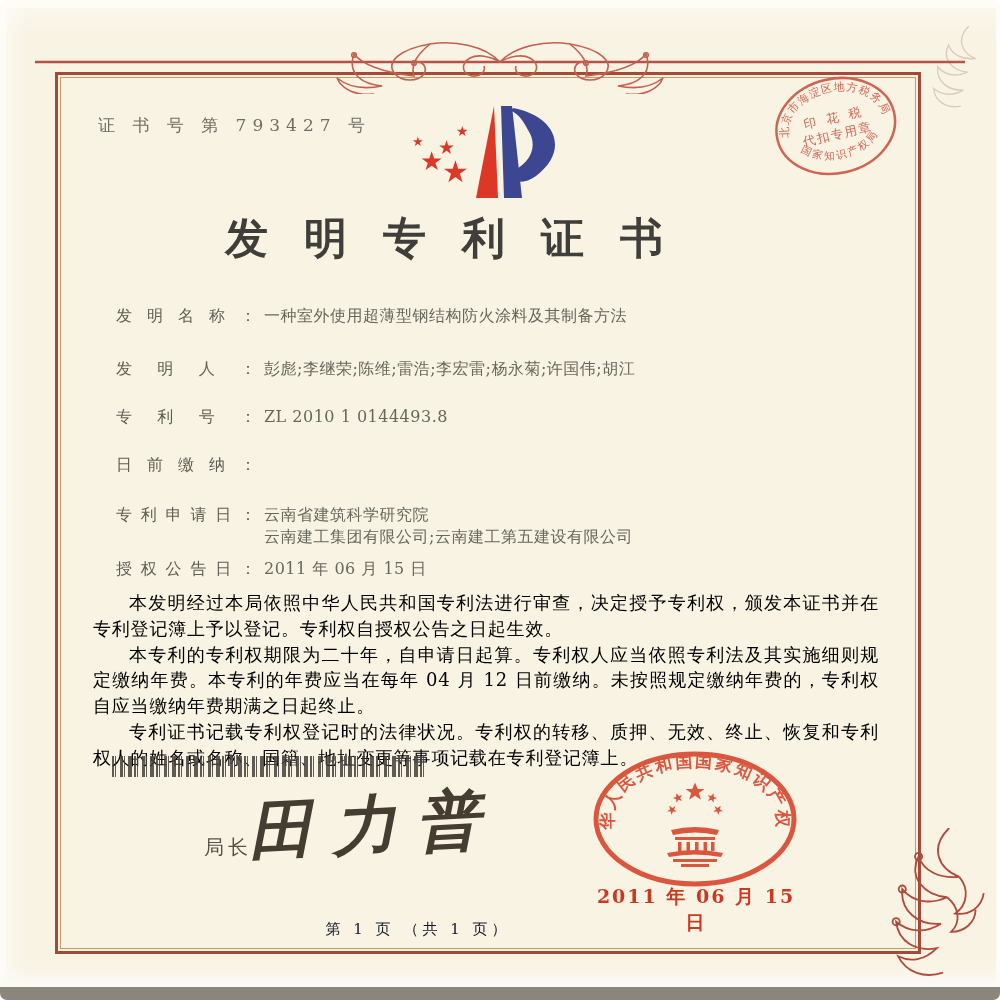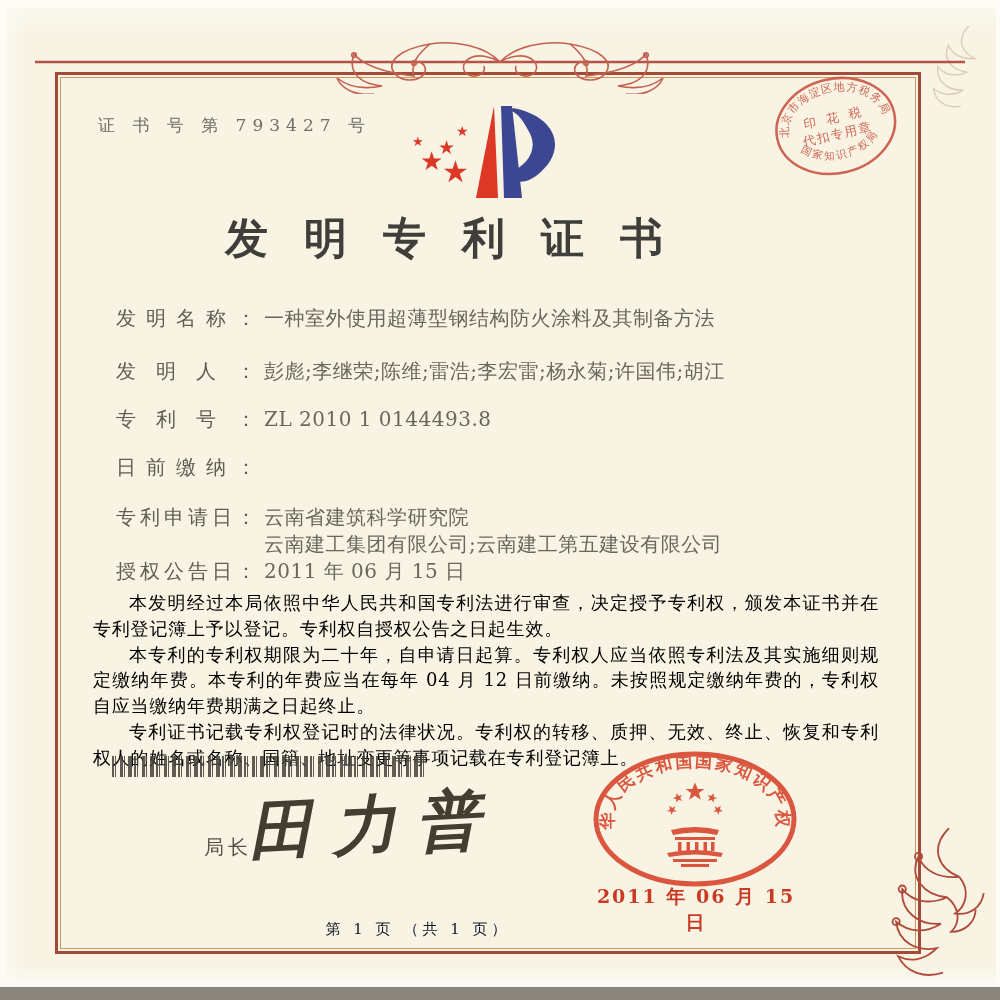--- a/index.html
+++ b/index.html
@@ -1,17 +1,17 @@
 <!DOCTYPE html>
 <html><head>
 <meta charset="utf-8">
 <style>
   html,body{margin:0;padding:0;background:#ffffff;}
   .stage{position:relative;width:1000px;height:1000px;overflow:hidden;
-         font-family:"DejaVu Serif","Liberation Serif",serif;background:#fdfcf7;}
+         font-family:"DejaVu Serif","Liberation Serif",serif;background:#fdfcf7;border-radius:7px;}
   .page{position:absolute;left:6px;top:8px;right:4px;bottom:14px;background:#f8f3e3;}
   .page::after{content:"";position:absolute;inset:0;
       background:linear-gradient(180deg,rgba(255,255,255,.35) 0,rgba(255,255,255,0) 30px),
                  linear-gradient(90deg,rgba(255,255,255,.4) 0,rgba(255,255,255,0) 22px);}
   .scan-edge-bottom{position:absolute;left:0;right:0;bottom:0;height:13px;background:#8a867c;}
   .scan-fade{position:absolute;left:0;right:0;bottom:13px;height:22px;
       background:linear-gradient(180deg,rgba(253,252,247,0) 0,#fbfaf4 90%);}
   
   .frame{position:absolute;left:55px;top:72px;width:860px;height:876px;
       border:3px solid #a44a38;z-index:1;pointer-events:none;}
@@ -23,21 +23,21 @@
 
   .cert-no{position:absolute;left:98px;top:114px;font-size:17px;letter-spacing:6px;
       color:#6e6e66;z-index:4;}
   .logo{position:absolute;left:398px;top:98px;width:190px;height:108px;z-index:4;}
   .stamp{position:absolute;left:752px;top:58px;width:168px;height:138px;
       transform:rotate(-13deg);z-index:4;opacity:.92;}
   .title{position:absolute;left:0;width:888px;top:210px;text-align:center;
       font-size:43px;font-weight:600;color:#3f3e3a;letter-spacing:36px;text-indent:36px;z-index:4;}
 
   .fields{position:absolute;left:116px;top:300px;width:768px;z-index:4;color:#68675d;}
-  .frow{position:absolute;left:0;display:flex;width:768px;font-size:20px;line-height:1.35;}
+  .frow{position:absolute;left:0;display:flex;width:768px;font-size:16px;line-height:1.35;}
   .flabel{flex:0 0 140px;text-align:justify;text-align-last:justify;color:#5f5e55;
       white-space:nowrap;margin-right:8px;}
   .fvalue{flex:1;letter-spacing:.5px;}
   .r0{top:5px}.r1{top:58px}.r2{top:106px}.r3{top:154px}.r4{top:204px}.r5{top:258px}
 
   .paras{position:absolute;left:93px;top:590px;width:786px;z-index:4;color:#000000;
       font-size:18px;line-height:25.8px;text-align:justify;letter-spacing:.8px;}
   .paras p{margin:0;text-indent:2em;}
 
   .barcode{position:absolute;left:112px;top:756px;width:312px;height:21px;z-index:4;opacity:.85;

